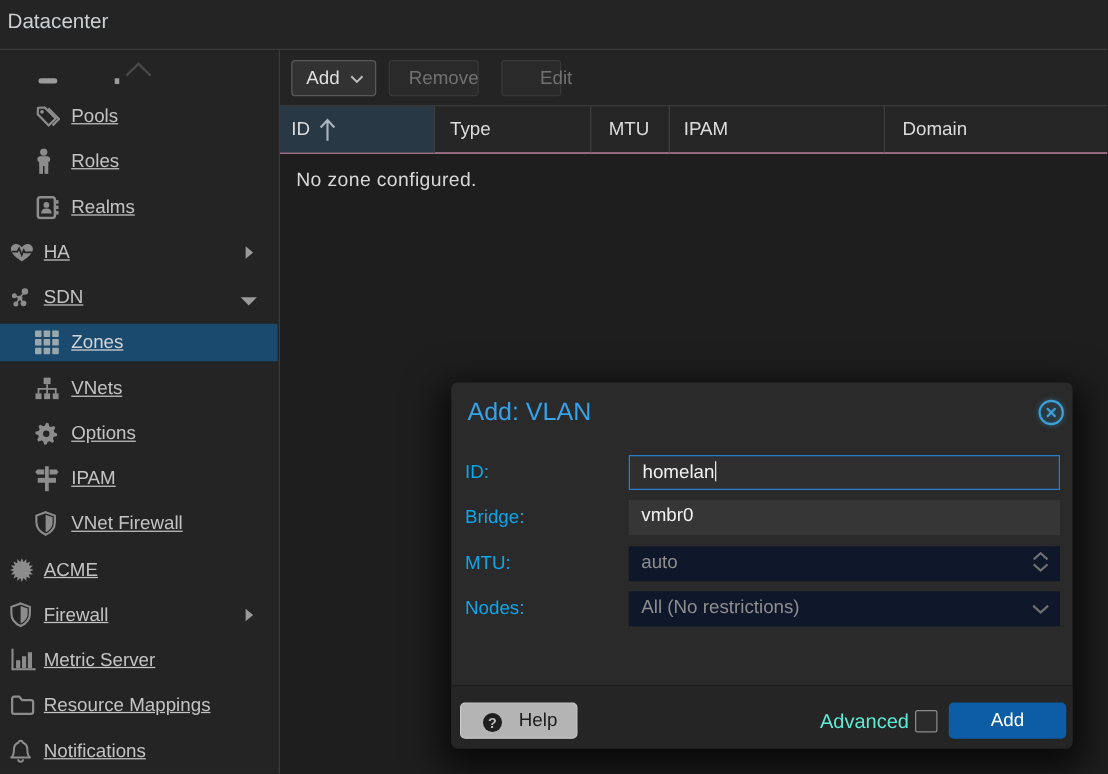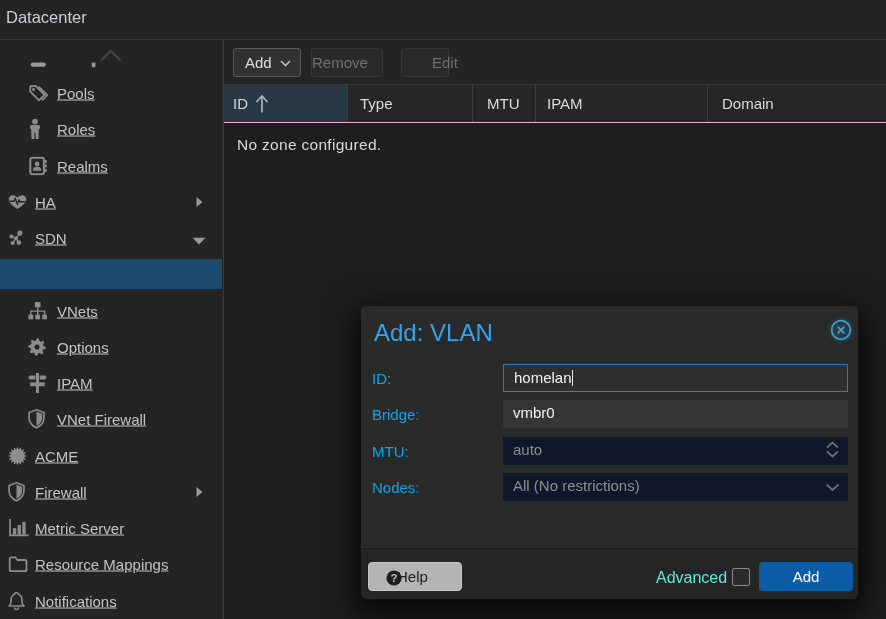--- a/index.html
+++ b/index.html
@@ -17,40 +17,40 @@
   .lvl1 .txt{left:35px;}
   .arrow{position:absolute;right:18px;top:50%;transform:translateY(-50%);}
   #sel{left:0;top:218.5px;width:222px;height:30px;background:#1a4a6e;}
   
   #main{left:224px;top:40px;width:662px;height:579px;background:#242424;}
   #gridbody{position:absolute;left:0;top:83px;width:662px;height:496px;background:#1e1e1e;}
   #nozone{position:absolute;left:13px;top:13px;font-size:15.5px;letter-spacing:0.3px;color:#d8d8d8;}
   
   .tbtn{position:absolute;top:8px;height:29px;border-radius:3px;font-size:15px;line-height:28px;text-align:left;box-sizing:border-box;}
   #btnAdd{left:9px;width:68px;background:#323232;border:1px solid #5a5a5a;color:#dfdfdf;padding-left:11px;}
-  #btnRemove{left:87px;width:72px;background:#2a2a2a;border:1px solid #383838;color:#717171;}
+  #btnRemove{left:87px;width:72px;background:#2a2a2a;border:1px solid #383838;color:#717171;padding-left:15px;}
   #btnEdit{left:177px;width:48px;background:#2a2a2a;border:1px solid #383838;color:#717171;padding-left:30px;text-align:right;}
   
   #ghead{position:absolute;left:0;top:44px;width:662px;height:39px;background:#262626;border-top:1px solid #393939;border-bottom:1px solid #f9a8d4;box-sizing:border-box;}
   .hcell{position:absolute;top:0;height:37px;line-height:37px;font-size:15px;color:#dcdcdc;box-sizing:border-box;border-right:1px solid #3e3e3e;}
   #hid{left:0;width:124px;background:#293845;padding-left:9px;}
   #htype{left:124px;width:125px;padding-left:12px;}
   #hmtu{left:249px;width:63px;padding-left:14px;}
   #hipam{left:312px;width:172px;padding-left:11px;}
   #hdomain{left:484px;width:178px;padding-left:14px;border-right:none;}
   
   #dlg{left:361px;top:306px;width:497px;height:292px;background:#2a2a2a;border-radius:5px;box-shadow:0 10px 30px 8px rgba(0,0,0,0.72);}
-  #dlgtitle{position:absolute;left:13px;top:13px;font-size:24px;color:#35a2ea;}
+  #dlgtitle{position:absolute;left:13px;top:13px;font-size:20px;color:#35a2ea;}
   .frow{position:absolute;left:0;width:497px;height:28px;}
   .flabel{position:absolute;left:11px;top:50%;transform:translateY(-50%);font-size:15px;color:#0ea5e9;}
   .finput{position:absolute;left:142px;top:0;width:345px;height:28px;box-sizing:border-box;font-size:15px;line-height:26px;padding-left:10px;color:#f2f2f2;background:#363636;}
   .fdis{background:#0f172a;color:#8e8e8e;}
   #dlgfoot{position:absolute;left:0;top:242px;width:497px;height:50px;background:#252525;border-top:1px solid #1d1d1d;border-radius:0 0 5px 5px;}
   #btnHelp{position:absolute;left:7px;top:13px;width:94px;height:29px;background:#b4b4b4;border:1px solid #c8c8c8;border-radius:4px;box-sizing:border-box;color:#1c1c1c;font-size:15px;line-height:27px;}
-  #btnHelp span{position:absolute;left:28px;}
+  #btnHelp span{position:absolute;left:46px;}
   #advlbl{position:absolute;left:295px;top:20px;font-size:16px;color:#5eead4;}
   #advcb{position:absolute;left:371px;top:19px;width:18px;height:18px;border:1.5px solid #8a8a8a;border-radius:2px;background:#2b2b2b;box-sizing:border-box;}
   #btnOk{position:absolute;left:398px;top:13px;width:94px;height:29px;background:#0c5da5;border-radius:4px;color:#fff;font-size:15px;line-height:29px;text-align:center;}
 </style></head>
 <body>
 <div id="topbar" class="abs">
     <div class="t">Datacenter</div>
   </div>
 <div id="sidebar" class="abs">
 
@@ -113,20 +113,34 @@
         <circle cx="3.5" cy="7.1" r="2" fill="#8c8c8c"></circle>
         <circle cx="8" cy="8.8" r="2" fill="#8c8c8c"></circle>
         <circle cx="4.7" cy="13.6" r="2" fill="#8c8c8c"></circle>
         <circle cx="10.8" cy="13.1" r="2.3" fill="#8c8c8c"></circle>
       </svg>
       <span class="txt">SDN</span>
       <svg class="arrow" style="right:17px;top:58%" width="14" height="8">
         <path d="M0.5 0.8 L13.5 0.8 L7 7.4 Z" fill="#9a9a9a"></path>
       </svg>
     </div>
+  <div class="trow lvl2" style="top:216.3px">
+      <svg class="ic" style="" width="20" height="20">
+        <rect x="0.0" y="0.3" width="5.2" height="5.2" rx="0.7" fill="#9aa7ad"></rect>
+        <rect x="6.9" y="0.3" width="5.2" height="5.2" rx="0.7" fill="#9aa7ad"></rect>
+        <rect x="13.8" y="0.3" width="5.2" height="5.2" rx="0.7" fill="#9aa7ad"></rect>
+        <rect x="0.0" y="7.2" width="5.2" height="5.2" rx="0.7" fill="#9aa7ad"></rect>
+        <rect x="6.9" y="7.2" width="5.2" height="5.2" rx="0.7" fill="#9aa7ad"></rect>
+        <rect x="13.8" y="7.2" width="5.2" height="5.2" rx="0.7" fill="#9aa7ad"></rect>
+        <rect x="0.0" y="14.1" width="5.2" height="5.2" rx="0.7" fill="#9aa7ad"></rect>
+        <rect x="6.9" y="14.1" width="5.2" height="5.2" rx="0.7" fill="#9aa7ad"></rect>
+        <rect x="13.8" y="14.1" width="5.2" height="5.2" rx="0.7" fill="#9aa7ad"></rect>
+      </svg>
+      <span class="txt" style="color:#d4d4d4">Zones</span>
+    </div>
   <div class="trow lvl2" style="top:252.5px">
       <svg class="ic" style="" width="19" height="19">
         <rect x="6.9" y="0.6" width="5.6" height="5.2" fill="#8c8c8c"></rect>
         <path d="M9.7 5.8 V9.6 M2.8 13.4 V9.6 H16.6 V13.4 M9.7 9.6 V13.4" stroke="#8c8c8c" stroke-width="1.4" fill="none"></path>
         <rect x="0.4" y="13.2" width="4.8" height="4.6" fill="#8c8c8c"></rect>
         <rect x="7.3" y="13.2" width="4.8" height="4.6" fill="#8c8c8c"></rect>
         <rect x="14.2" y="13.2" width="4.8" height="4.6" fill="#8c8c8c"></rect>
       </svg>
       <span class="txt">VNets</span>
     </div>

